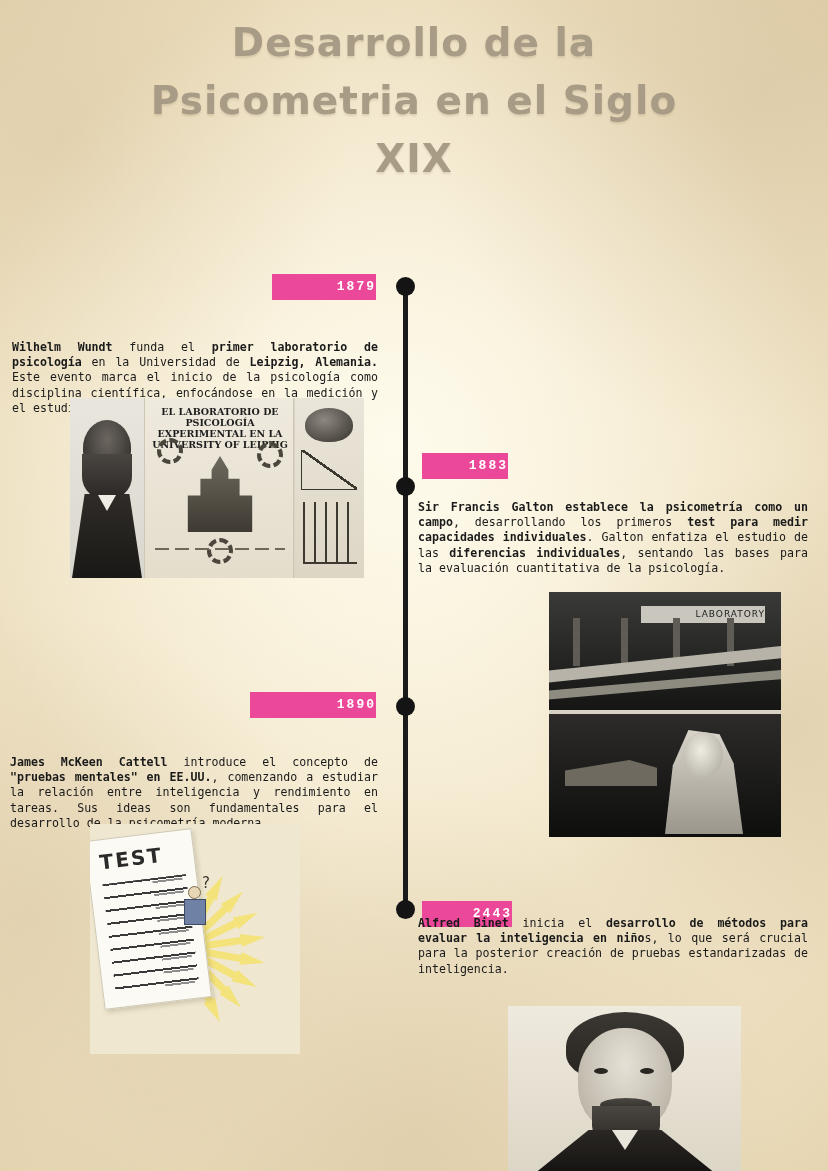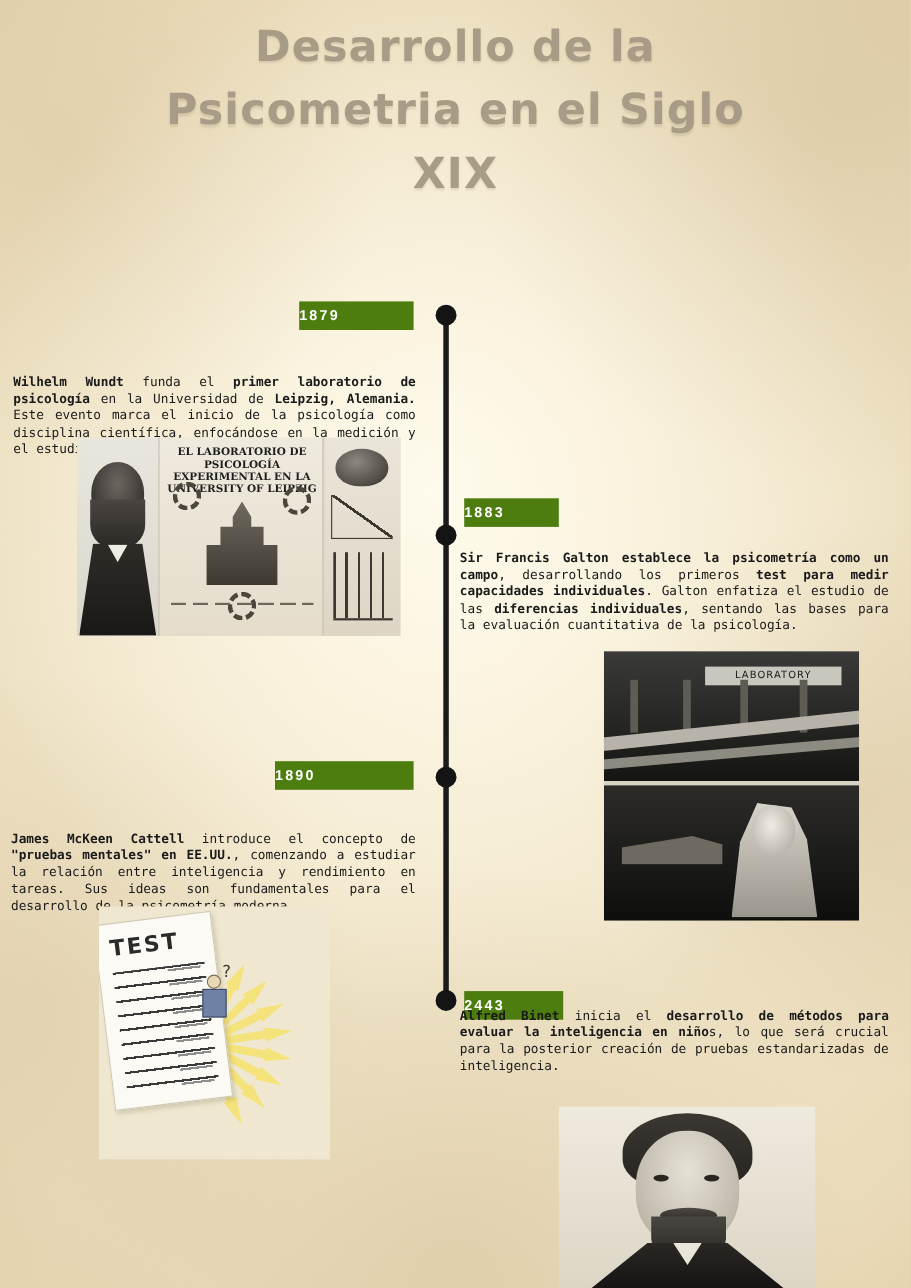--- a/index.html
+++ b/index.html
@@ -72,27 +72,27 @@
     left: 396px;
   }
   .node.n1 { top: 277px; }
   .node.n2 { top: 477px; }
   .node.n3 { top: 697px; }
   .node.n4 { top: 900px; }
 
   
   .year-chip {
     position: absolute;
-    background: #4d7c0f;
+    background: #ec4899;
     color: #ffffff;
-    font-family: Liberation Sans, sans-serif;
+    font-family: Liberation Mono, monospace;
     font-size: 13px;
     letter-spacing: 2px;
     font-weight: bold;
-    text-align: left;
+    text-align: right;
     padding: 5px 0 6px;
   }
   .chip-1879 { left: 272px; top: 274px; width: 104px; }
   .chip-1883 { left: 422px; top: 453px; width: 86px;  }
   .chip-1890 { left: 250px; top: 692px; width: 126px; }
   .chip-1896 { left: 422px; top: 901px; width: 90px;  }
 
   
   .block {
     position: absolute;
@@ -196,21 +196,21 @@
   .ph-1883 .top {
     position: absolute; left: 0; top: 0; width: 232px; height: 118px;
     background: linear-gradient(180deg, #3a3a38 0%, #151513 100%);
     overflow: hidden;
   }
   .ph-1883 .top .banner {
     position: absolute; left: 92px; top: 14px; width: 124px; height: 17px;
     background: #c9c6bd;
   }
   .ph-1883 .top .banner span {
-    display:block; text-align:center; font-family:"DejaVu Sans", sans-serif;
+    display:block; text-align:right; font-family:"DejaVu Sans", sans-serif;
     font-size: 9px; letter-spacing: 1px; color: #1b1b1b; line-height: 17px;
   }
   .ph-1883 .top .bench {
     position: absolute; left: -6px; top: 66px; width: 250px; height: 12px;
     background: #b7b3a8; transform: rotate(-6deg);
   }
   .ph-1883 .top .bench2 {
     position: absolute; left: -6px; top: 88px; width: 250px; height: 9px;
     background: #8d8a80; transform: rotate(-5deg);
   }

